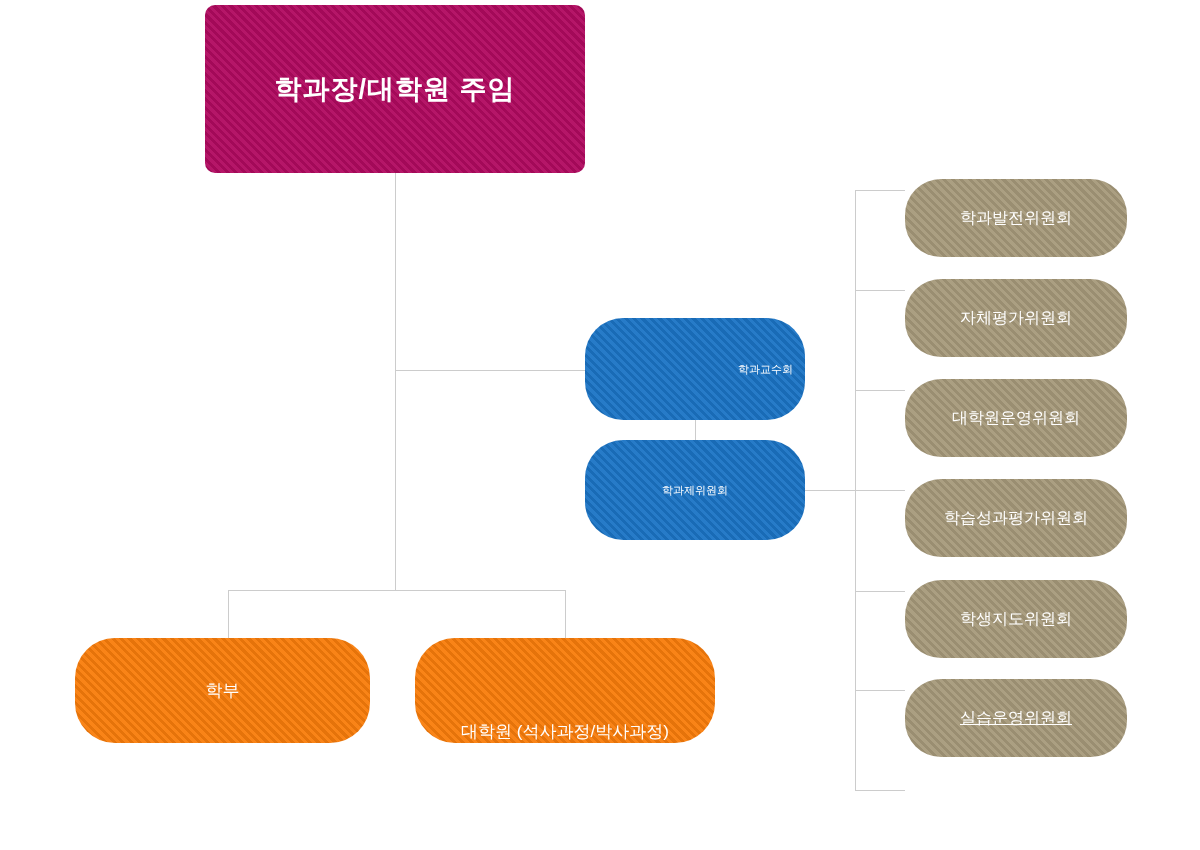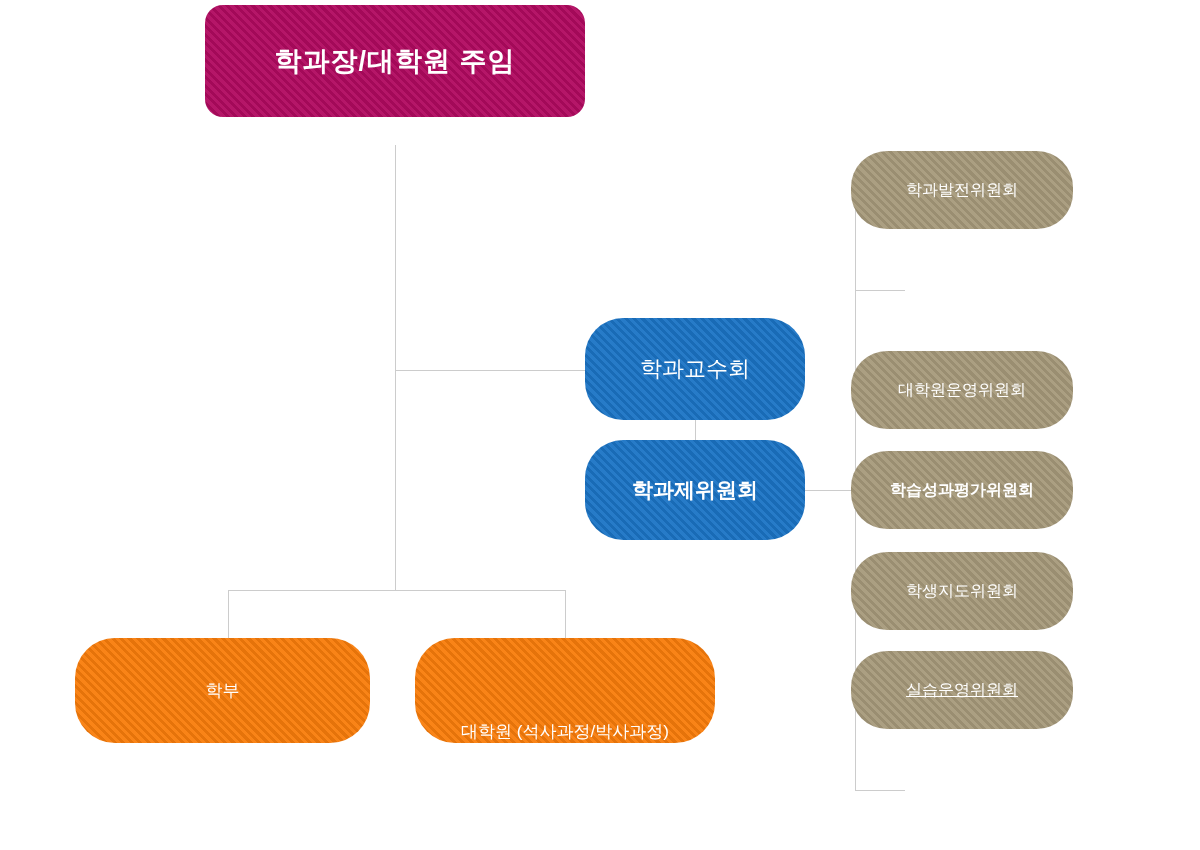--- a/index.html
+++ b/index.html
@@ -27,54 +27,55 @@
     text-align: center;
     background-image: repeating-linear-gradient(
       45deg,
       rgba(255,255,255,0.05) 0px, rgba(255,255,255,0.05) 3px,
       rgba(0,0,0,0.08) 3px, rgba(0,0,0,0.08) 6px
     );
   }
   .node span { padding: 0 12px; }
 
   .root-node {
-    left: 205px; top: 5px; width: 380px; height: 112px;
+    left: 205px; top: 5px; width: 380px; height: 168px;
     background-color: var(--root, #b10a60);
-    border-radius: 18px;
+    border-radius: 10px;
     font-size: 27px;
     font-weight: bold;
     letter-spacing: 1px;
   }
   .council-node {
     left: 585px; top: 318px; width: 220px; height: 102px;
     background-color: var(--blue, #1b74c5);
     border-radius: 38px;
-    font-size: 22px;
+    font-size: 11px;
+    justify-content: flex-end;
   }
   .hub-node {
     left: 585px; top: 440px; width: 220px; height: 100px;
     background-color: var(--blue, #1b74c5);
     border-radius: 38px;
-    font-size: 21px;
-    font-weight: bold;
+    font-size: 11px;
   }
   .program-node {
     top: 638px; height: 105px;
     background-color: var(--orange, #f97d0b);
     border-radius: 40px;
     font-size: 17px;
   }
   .program-0 { left: 75px;  width: 295px; }
   .program-1 { left: 415px; width: 300px; align-items: flex-end; }
 
   .committee-node {
-    left: 851px; width: 222px; height: 78px;
+    left: 905px; width: 222px; height: 78px;
     background-color: var(--tan, #a79a7b);
     border-radius: 36px;
     font-size: 16px;
+    margin-top: 28px;
   }
 </style>
 </head>
 <body>
 
 <div class="stage">
 
   <div class="line v" style="left:395px; top:145px; height:445px;"></div>
   <div class="line h" style="left:395px; top:370px; width:190px;"></div>
   <div class="line v" style="left:695px; top:420px; height:20px;"></div>
@@ -105,24 +106,27 @@
   <div class="node program-node program-0">
     <span>학부</span>
   </div>
   <div class="node program-node program-1">
     <span>대학원 (석사과정/박사과정)</span>
   </div>
 
   <div class="node committee-node" style="top:151px;">
     <span>학과발전위원회</span>
   </div>
+  <div class="node committee-node" style="top:251px;">
+    <span>자체평가위원회</span>
+  </div>
   <div class="node committee-node" style="top:351px;">
     <span>대학원운영위원회</span>
   </div>
-  <div class="node committee-node" style="top:451px;font-weight:bold;">
+  <div class="node committee-node" style="top:451px;">
     <span>학습성과평가위원회</span>
   </div>
   <div class="node committee-node" style="top:552px;font-family:Liberation Mono, monospace;">
     <span>학생지도위원회</span>
   </div>
   <div class="node committee-node" style="top:651px;text-decoration:underline;">
     <span>실습운영위원회</span>
   </div>
 
 </div>

